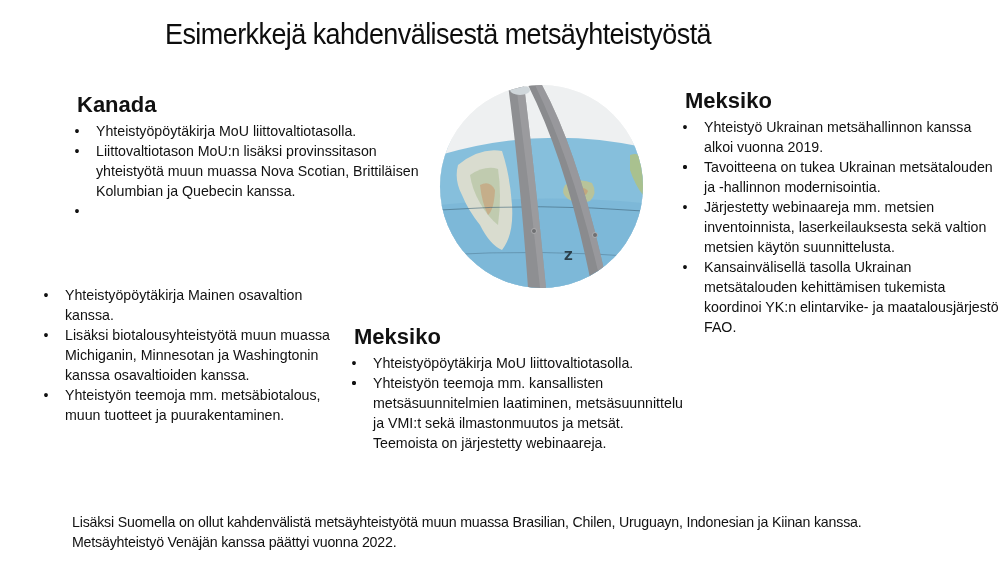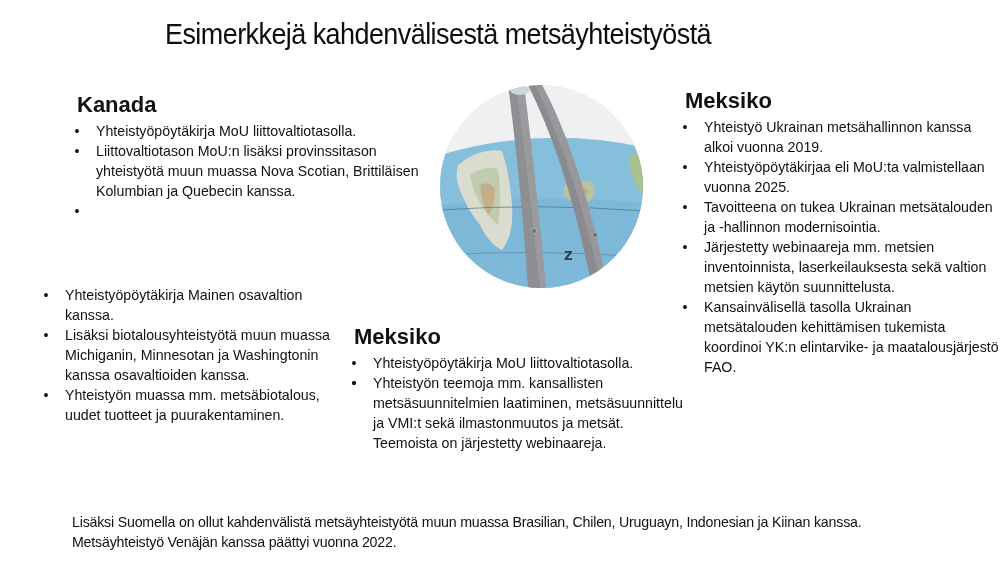--- a/index.html
+++ b/index.html
@@ -92,38 +92,38 @@
     <li><span class="bullet">•</span><span>Yhteistyöpöytäkirja MoU liittovaltiotasolla.</span></li>
     <li><span class="bullet">•</span><span>Liittovaltiotason MoU:n lisäksi provinssitason yhteistyötä muun muassa Nova Scotian, Brittiläisen Kolumbian ja Quebecin kanssa.</span></li>
     <li><span class="bullet">•</span></li>
   </ul>
 </div>
 
 <div class="block" id="usa">
   <ul>
     <li><span class="bullet">•</span><span>Yhteistyöpöytäkirja Mainen osavaltion kanssa.</span></li>
     <li><span class="bullet">•</span><span>Lisäksi biotalousyhteistyötä muun muassa Michiganin, Minnesotan ja Washingtonin kanssa osavaltioiden kanssa.</span></li>
-    <li><span class="bullet">•</span><span>Yhteistyön muassa mm. metsäbiotalous, uudet tuotteet ja puurakentaminen.</span></li>
+    <li><span class="bullet">•</span><span>Yhteistyön teemoja mm. metsäbiotalous, muun tuotteet ja puurakentaminen.</span></li>
   </ul>
 </div>
 
 <div class="block" id="meksiko">
   <h3>Meksiko</h3>
   <ul>
     <li><span class="bullet">•</span><span>Yhteistyöpöytäkirja MoU liittovaltiotasolla.</span></li>
     <li><span class="bullet">•</span></li>
     <li><span class="bullet">•</span><span>Yhteistyön teemoja mm. kansallisten metsäsuunnitelmien laatiminen, metsäsuunnittelu ja VMI:t sekä ilmastonmuutos ja metsät. Teemoista on järjestetty webinaareja.</span></li>
   </ul>
 </div>
 
 <div class="block" id="ukraina">
   <h3>Meksiko</h3>
   <ul>
     <li><span class="bullet">•</span><span>Yhteistyö Ukrainan metsähallinnon kanssa alkoi vuonna 2019.</span></li>
-    <li><span class="bullet">•</span><span>Yhteistyöpöytäkirjaa eli MoU:ta valmistellaan vuonna 2025.</span></li>
+    <li><span class="bullet">•</span></li>
     <li><span class="bullet">•</span><span>Tavoitteena on tukea Ukrainan metsätalouden ja -hallinnon modernisointia.</span></li>
     <li><span class="bullet">•</span><span>Järjestetty webinaareja mm. metsien inventoinnista, laserkeilauksesta sekä valtion metsien käytön suunnittelusta.</span></li>
     <li><span class="bullet">•</span><span>Kansainvälisellä tasolla Ukrainan metsätalouden kehittämisen tukemista koordinoi YK:n elintarvike- ja maatalousjärjestö FAO.</span></li>
   </ul>
 </div>
 
 <div class="globe">
   <svg width="203" height="203" viewBox="0 0 203 203">
 
     <rect x="0" y="0" width="203" height="203" fill="#eef0f1"></rect>

